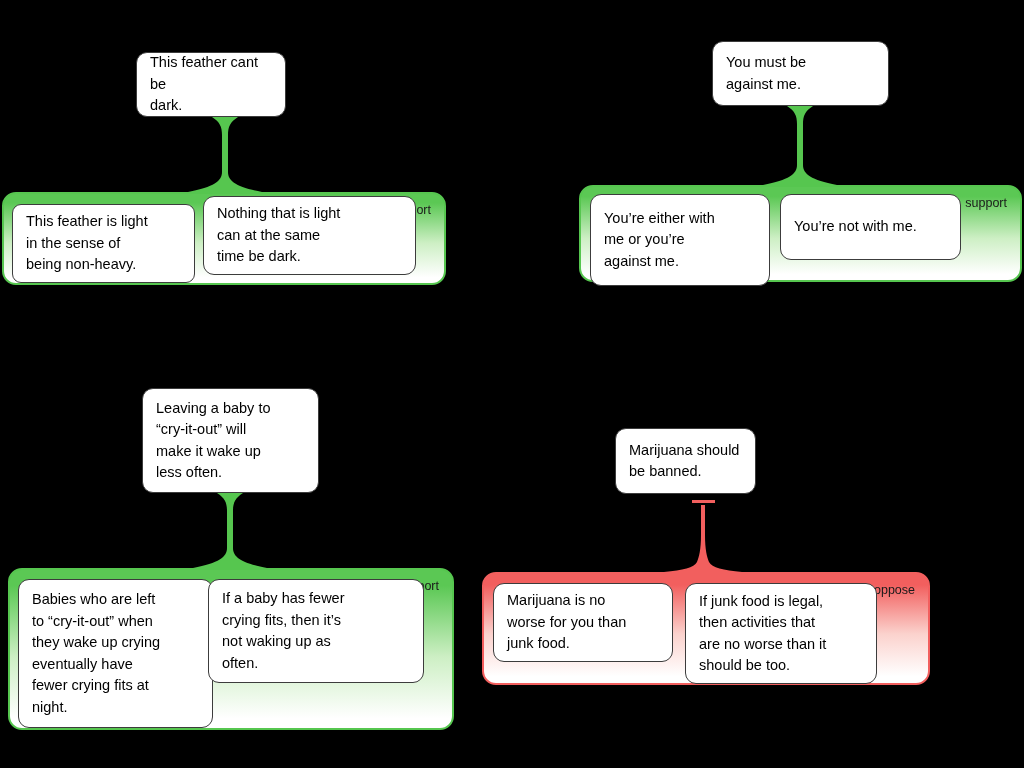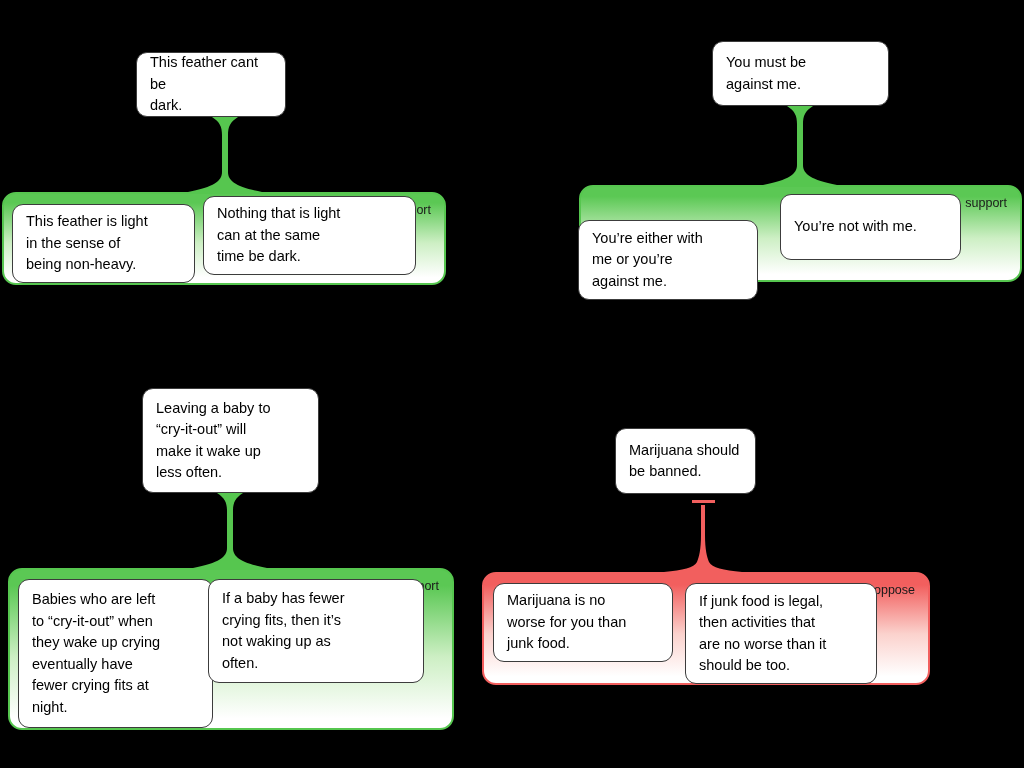--- a/index.html
+++ b/index.html
@@ -43,42 +43,42 @@
   <svg class="connector" style="left:180px;top:117px;" width="90" height="75" viewBox="0 0 90 75">
     <path class="fill-support" d="M 32,0 C 40,5 42,10 42,18 L 42,55 C 42,64 34,70 8,75 L 82,75 C 56,70 48,64 48,55 L 48,18 C 48,10 50,5 58,0 Z"></path>
   </svg>
   <div class="grp support" style="left:2px;top:192px;width:444px;height:93px;">
     <span class="grp-label">support</span>
   </div>
   <div class="node" style="left:136px;top:52px;width:150px;height:65px;">
     <span>This feather cant be
 dark.</span>
   </div>
-  <div class="node" style="left:12px;top:204px;width:183px;height:79px;">
+  <div class="node" style="left:12px;top:204px;width:183px;height:79px;border-radius:9px;">
     <span>This feather is light
 in the sense of
 being non-heavy.</span>
   </div>
   <div class="node" style="left:203px;top:196px;width:213px;height:79px;">
     <span>Nothing that is light
 can at the same
 time be dark.</span>
   </div>
 
   <svg class="connector" style="left:755px;top:106px;" width="90" height="79" viewBox="0 0 90 79">
     <path class="fill-support" d="M 32,0 C 40,5 42,10 42,18 L 42,59 C 42,68 34,74 8,79 L 82,79 C 56,74 48,68 48,59 L 48,18 C 48,10 50,5 58,0 Z"></path>
   </svg>
   <div class="grp support" style="left:579px;top:185px;width:443px;height:97px;">
     <span class="grp-label">support</span>
   </div>
   <div class="node" style="left:712px;top:41px;width:177px;height:65px;">
     <span>You must be
 against me.</span>
   </div>
-  <div class="node" style="left:578px;top:194px;width:180px;height:80px;margin-top:26px;">
+  <div class="node" style="left:590px;top:194px;width:180px;height:92px;">
     <span>You’re either with
 me or you’re
 against me.</span>
   </div>
   <div class="node" style="left:780px;top:194px;width:181px;height:66px;">
     <span>You’re not with me.</span>
   </div>
 
   <svg class="connector" style="left:185px;top:493px;" width="90" height="75" viewBox="0 0 90 75">
     <path class="fill-support" d="M 32,0 C 40,5 42,10 42,18 L 42,55 C 42,64 34,70 8,75 L 82,75 C 56,70 48,64 48,55 L 48,18 C 48,10 50,5 58,0 Z"></path>

